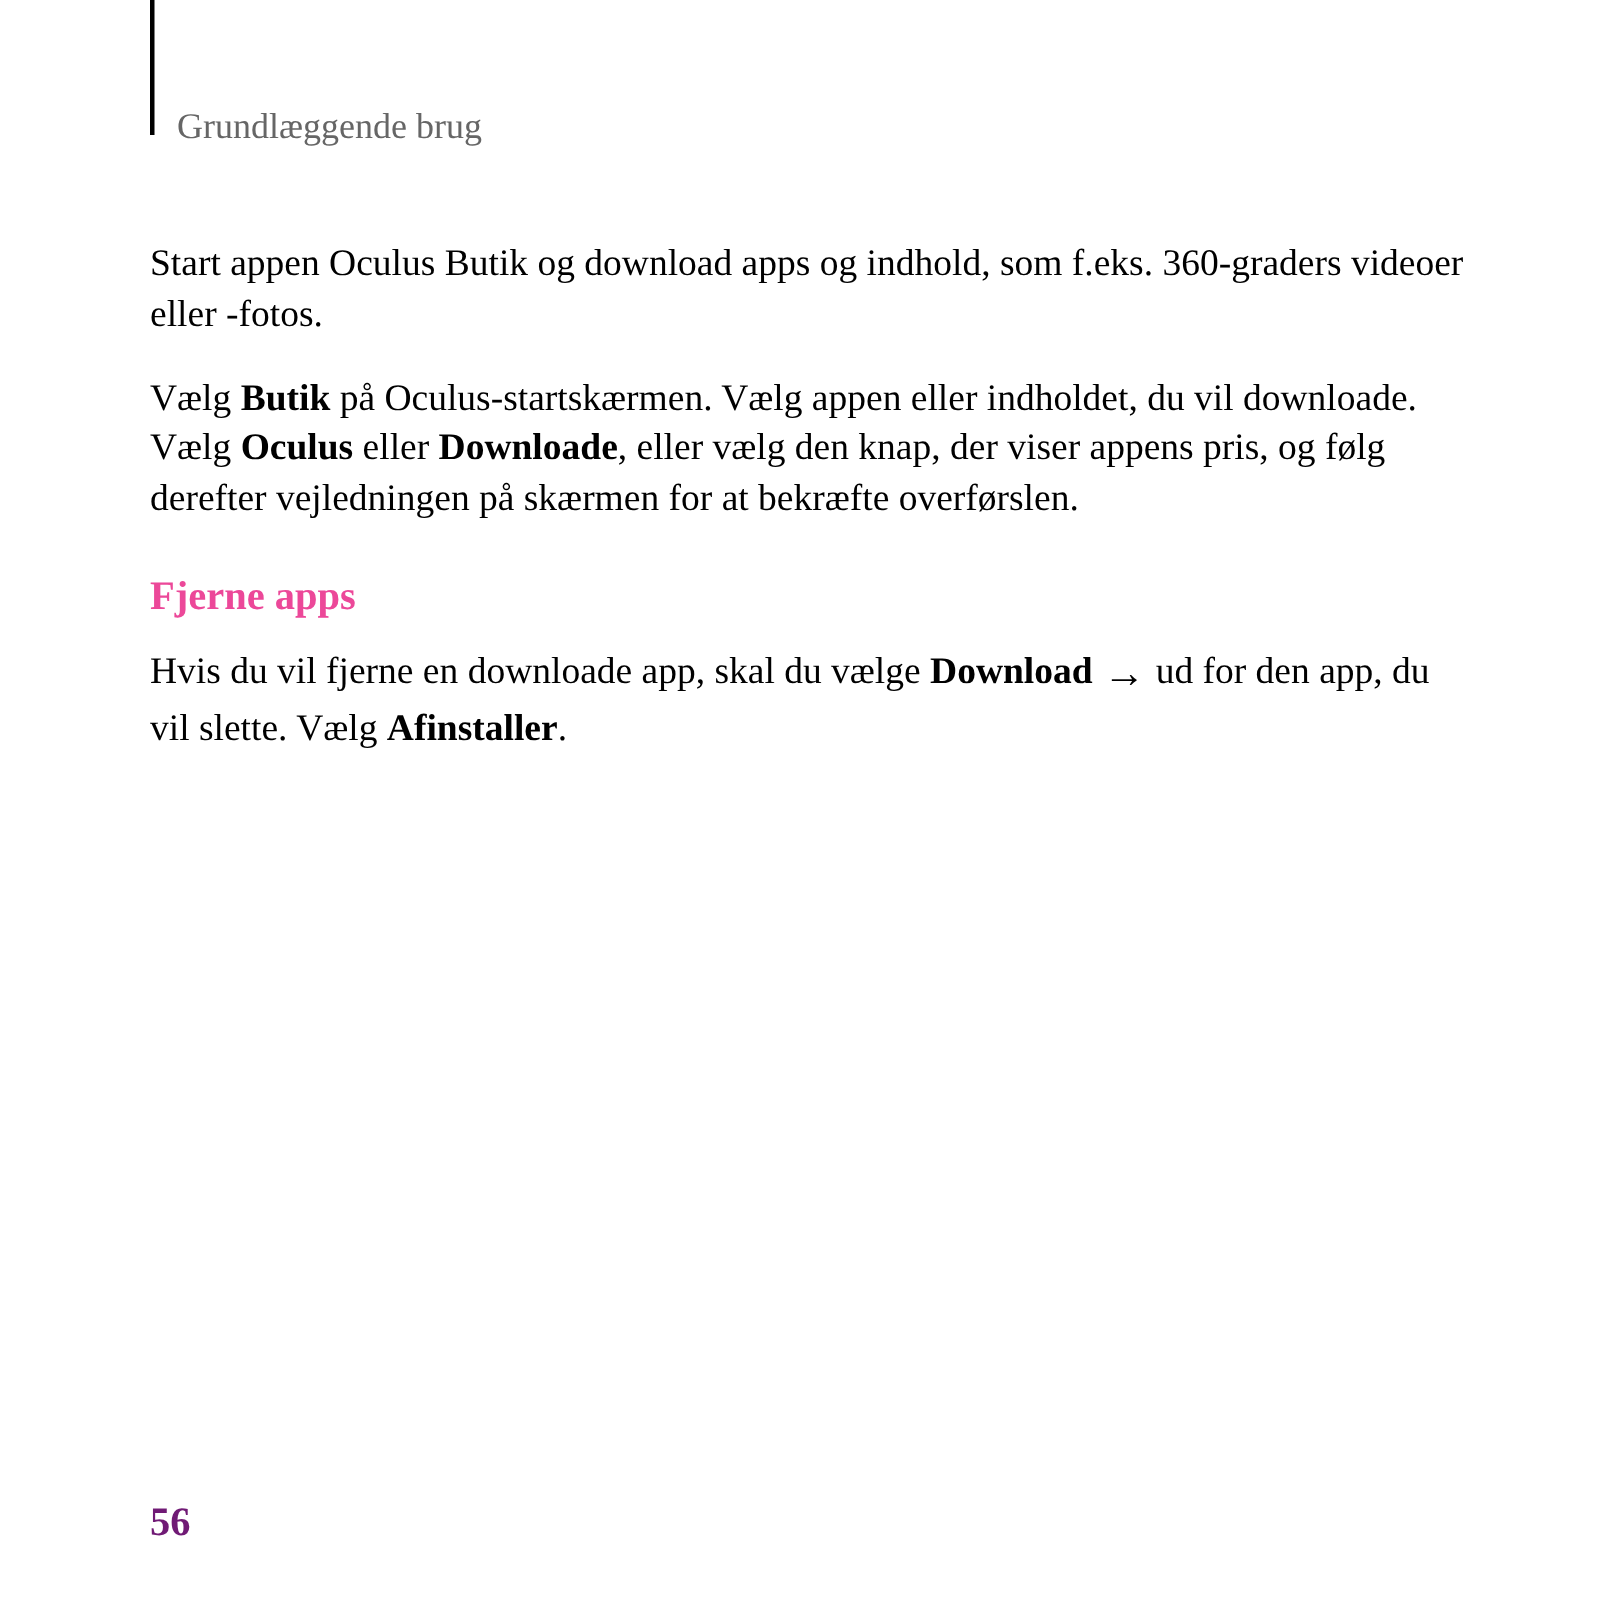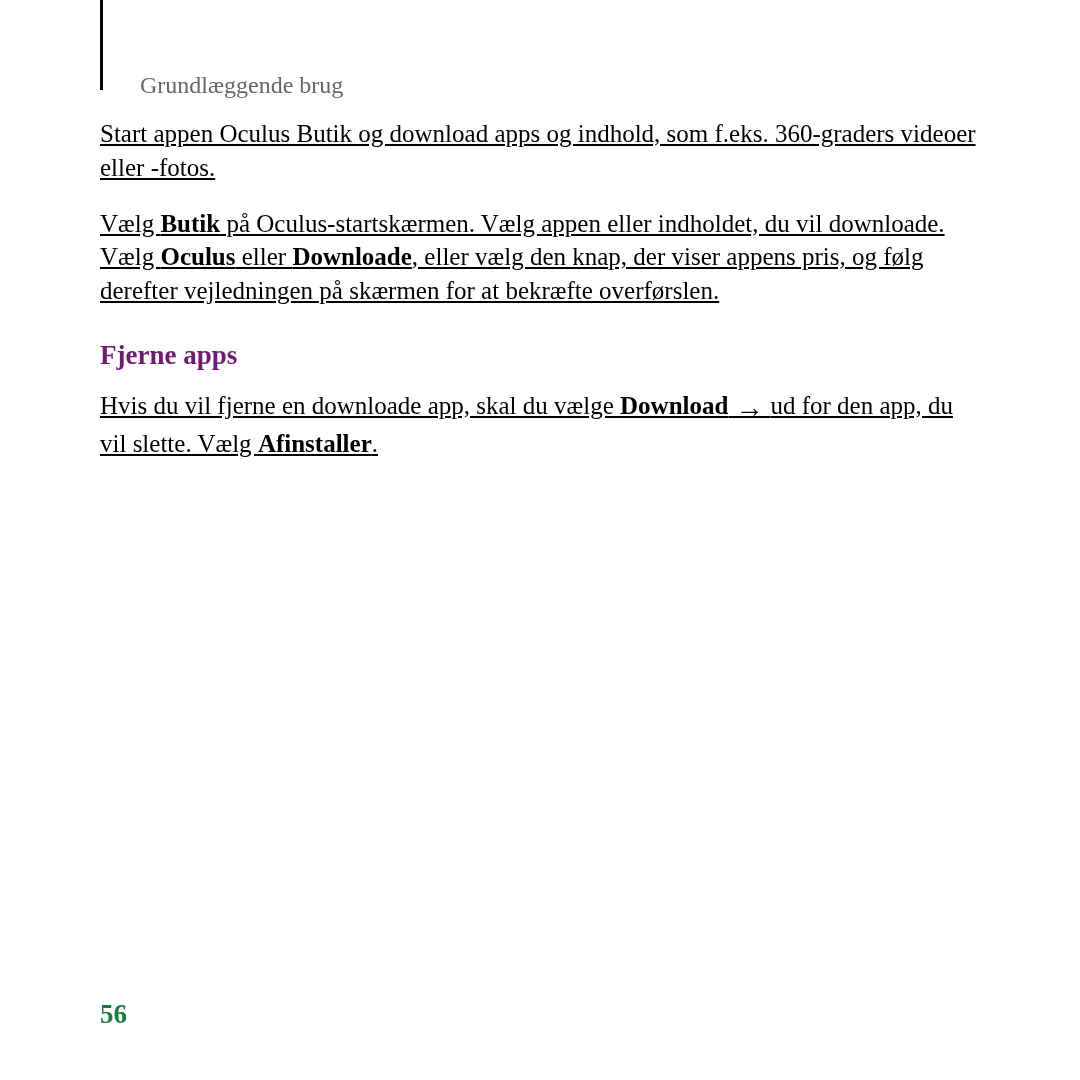--- a/index.html
+++ b/index.html
@@ -12,22 +12,21 @@
       height: 1080px;
       background: #fff;
       font-family: Georgia, 'Times New Roman', serif;
       position: relative;
     }
     .page {
       padding: 60px 95px 40px 100px;
     }
     .header-area {
       position: relative;
-      margin-bottom: 18px;
-      padding-left: 22px;
+      margin-bottom: 60px;
     }
     .header-rule {
       position: absolute;
       left: 0;
       top: -60px;
       width: 3px;
       height: 90px;
       background: #000;
     }
     .section-label {
@@ -42,43 +41,42 @@
       font-weight: 700;
       color: #000;
       margin-bottom: 18px;
       letter-spacing: -0.5px;
     }
     .body-para {
       font-size: 25px;
       line-height: 1.35;
       color: #000;
       margin-bottom: 22px;
-      text-decoration: underline;
     }
     .body-para .bold {
       font-weight: 700;
     }
     h2 {
       font-size: 27px;
       font-weight: 700;
-      color: #701a75;
+      color: #ec4899;
       margin-top: 32px;
       margin-bottom: 18px;
     }
     .arrow {
       font-size: 28px;
       vertical-align: middle;
     }
     .page-number {
       position: absolute;
       left: 100px;
       bottom: 50px;
       font-size: 27px;
       font-weight: 700;
-      color: #15803d;
+      color: #701a75;
     }
   </style>
 </head>
 <body>
 
 <div class="page">
   <div class="header-area">
     <div class="header-rule"></div>
     <div class="section-label">Grundlæggende brug</div>
   </div>

